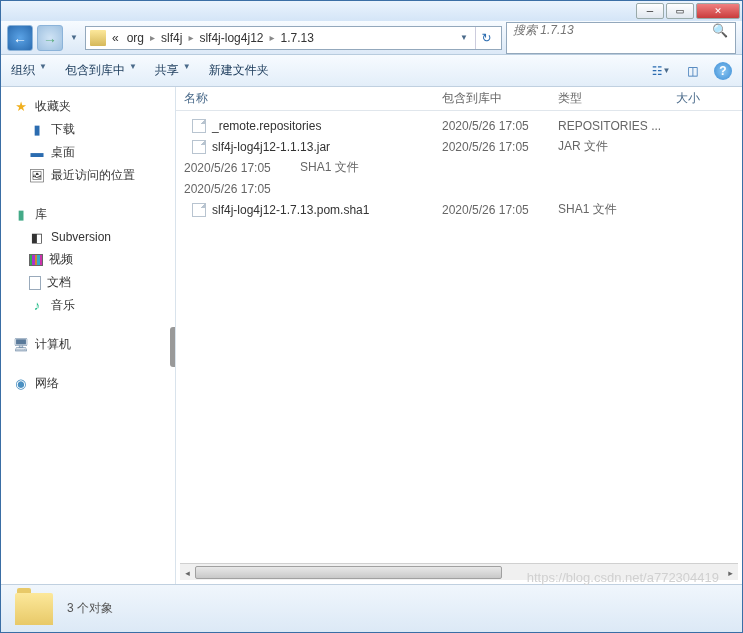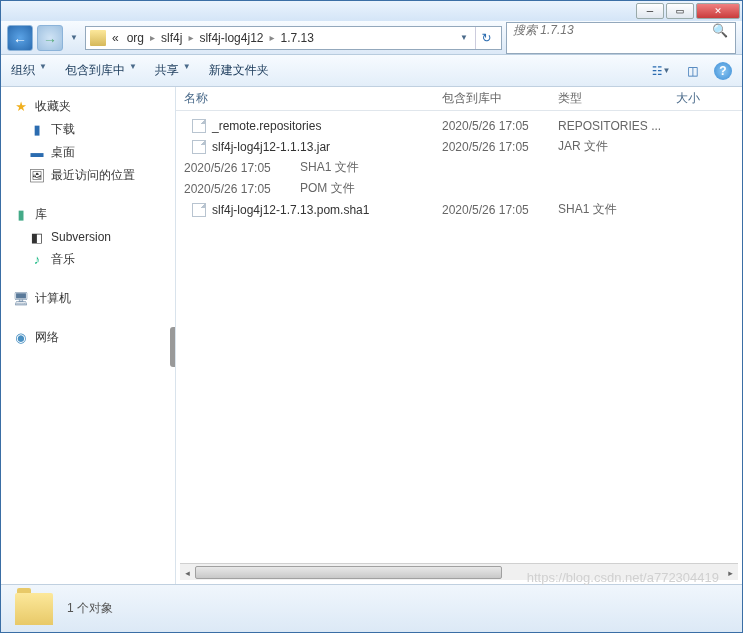--- a/index.html
+++ b/index.html
@@ -152,20 +152,28 @@
     <div class="side-group">
       <div class="side-head">
           <span class="sicon-sm lib-icon">▮</span>
           <span>库</span>
         </div>
       <div class="side-item">
           <span class="sicon-sm">◧</span>
           <span>Subversion</span>
         </div>
       <div class="side-item">
+          <span class="vid-icon"></span>
+          <span>视频</span>
+        </div>
+      <div class="side-item">
+          <span class="doc-icon"></span>
+          <span>文档</span>
+        </div>
+      <div class="side-item">
           <span class="sicon-sm music-icon">♪</span>
           <span>音乐</span>
         </div>
     </div>
     <div class="side-group">
       <div class="side-head selected">
           <span class="sicon-sm comp-icon">🖥</span>
           <span>计算机</span>
         </div>
     </div>
@@ -204,21 +212,20 @@
           <div class="col-type">JAR 文件</div>
           <div class="col-size"></div>
         </div>
         <div class="file-row">
           <div class="col-date">2020/5/26 17:05</div>
           <div class="col-type">SHA1 文件</div>
           <div class="col-size"></div>
         </div>
         <div class="file-row">
           <div class="col-date">2020/5/26 17:05</div>
-          <div class="col-type">POM 文件</div>
           <div class="col-size"></div>
         </div>
         <div class="file-row">
           <div class="col-name">
             <span class="file-icon"></span>
             <span>slf4j-log4j12-1.7.13.pom.sha1</span>
           </div>
           <div class="col-date">2020/5/26 17:05</div>
           <div class="col-type">SHA1 文件</div>
           <div class="col-size"></div>
@@ -227,16 +234,16 @@
     <div class="hscroll">
       <div class="hscroll-arrow" style="left:0">◂</div>
       <div class="hscroll-thumb"></div>
       <div class="hscroll-arrow" style="right:0">▸</div>
     </div>
   </div>
 </div>
 
 <div class="statusbar">
   <div class="status-folder"></div>
-  <div class="status-text">1 个对象</div>
+  <div class="status-text">3 个对象</div>
 </div>
 
 <div class="watermark">https://blog.csdn.net/a772304419</div>
 
 </body></html>

